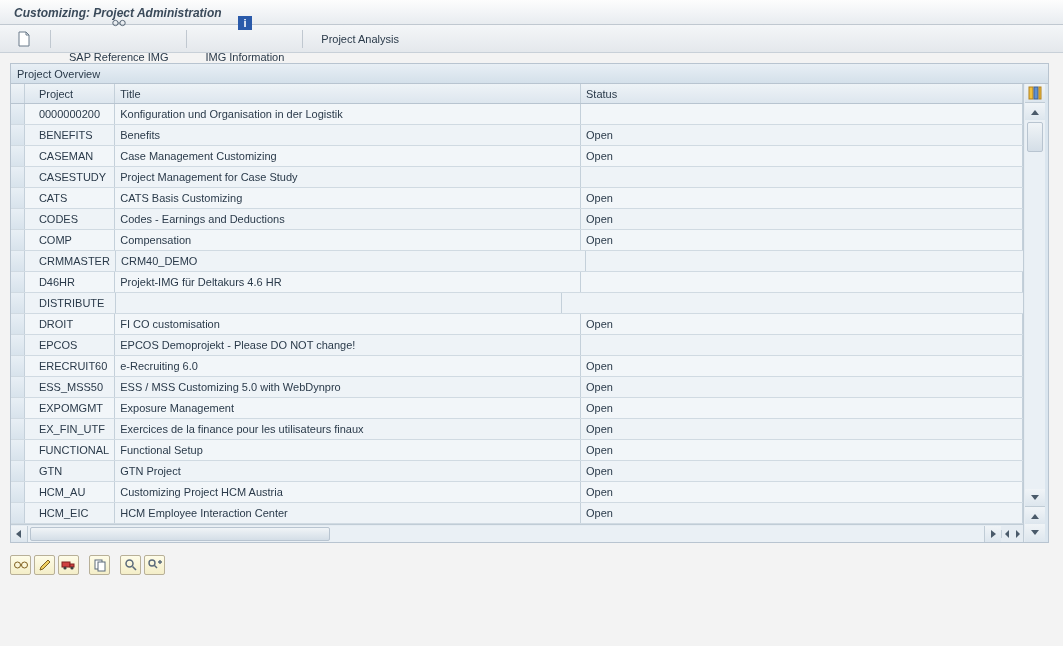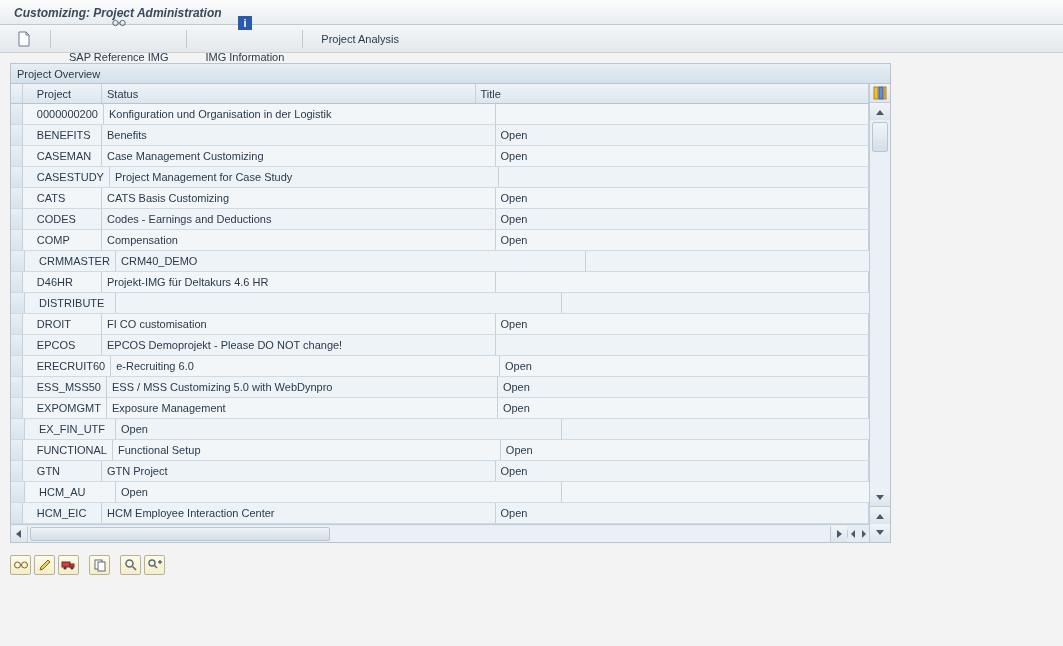--- a/index.html
+++ b/index.html
@@ -54,21 +54,21 @@
       height: 16px;
       align-items: center;
       justify-content: center;
     }
     .content {
       padding: 10px 10px 4px;
     }
     .panel {
       border: 1px solid #b8c4d0;
       background: #dbe6ef;
-      width: 881px;
+      width: 1039px;
     }
     .panel-header {
       display: flex;
       align-items: center;
       padding: 0 6px;
       height: 20px;
       background: linear-gradient(to bottom,#e8eff5,#d4e0ea);
       border-bottom: 1px solid #b8c4d0;
       color: #2a3a4a;
     }
@@ -218,22 +218,22 @@
 <div class="content">
   <div class="panel">
     <div class="panel-header">
       <span>Project Overview</span>
     </div>
     <div class="grid-wrap">
       <div class="grid-main">
         <div class="grid-head">
           <div class="h-handle"></div>
           <div class="h-cell col-project">Project</div>
+          <div class="h-cell col-title">Title</div>
           <div class="h-cell col-status">Status</div>
-          <div class="h-cell col-title">Title</div>
         </div>
         <div id="grid-body">
             <div class="row">
               <div class="row-handle"></div>
               <div class="r-cell col-project">0000000200</div>
               <div class="r-cell col-title">Konfiguration und Organisation in der Logistik</div>
               <div class="r-cell col-status"></div>
             </div>
             <div class="row">
               <div class="row-handle"></div>
@@ -313,37 +313,39 @@
             </div>
             <div class="row">
               <div class="row-handle"></div>
               <div class="r-cell col-project">EXPOMGMT</div>
               <div class="r-cell col-title">Exposure Management</div>
               <div class="r-cell col-status">Open</div>
             </div>
             <div class="row">
               <div class="row-handle"></div>
               <div class="r-cell col-project">EX_FIN_UTF</div>
+              <div class="r-cell col-title">Exercices de la finance pour les utilisateurs finaux</div>
               <div class="r-cell col-status">Open</div>
             </div>
             <div class="row">
               <div class="row-handle"></div>
               <div class="r-cell col-project">FUNCTIONAL</div>
               <div class="r-cell col-title">Functional Setup</div>
               <div class="r-cell col-status">Open</div>
             </div>
             <div class="row">
               <div class="row-handle"></div>
               <div class="r-cell col-project">GTN</div>
               <div class="r-cell col-title">GTN Project</div>
               <div class="r-cell col-status">Open</div>
             </div>
             <div class="row">
               <div class="row-handle"></div>
               <div class="r-cell col-project">HCM_AU</div>
+              <div class="r-cell col-title">Customizing Project HCM Austria</div>
               <div class="r-cell col-status">Open</div>
             </div>
             <div class="row">
               <div class="row-handle"></div>
               <div class="r-cell col-project">HCM_EIC</div>
               <div class="r-cell col-title">HCM Employee Interaction Center</div>
               <div class="r-cell col-status">Open</div>
             </div>
           </div>
 

